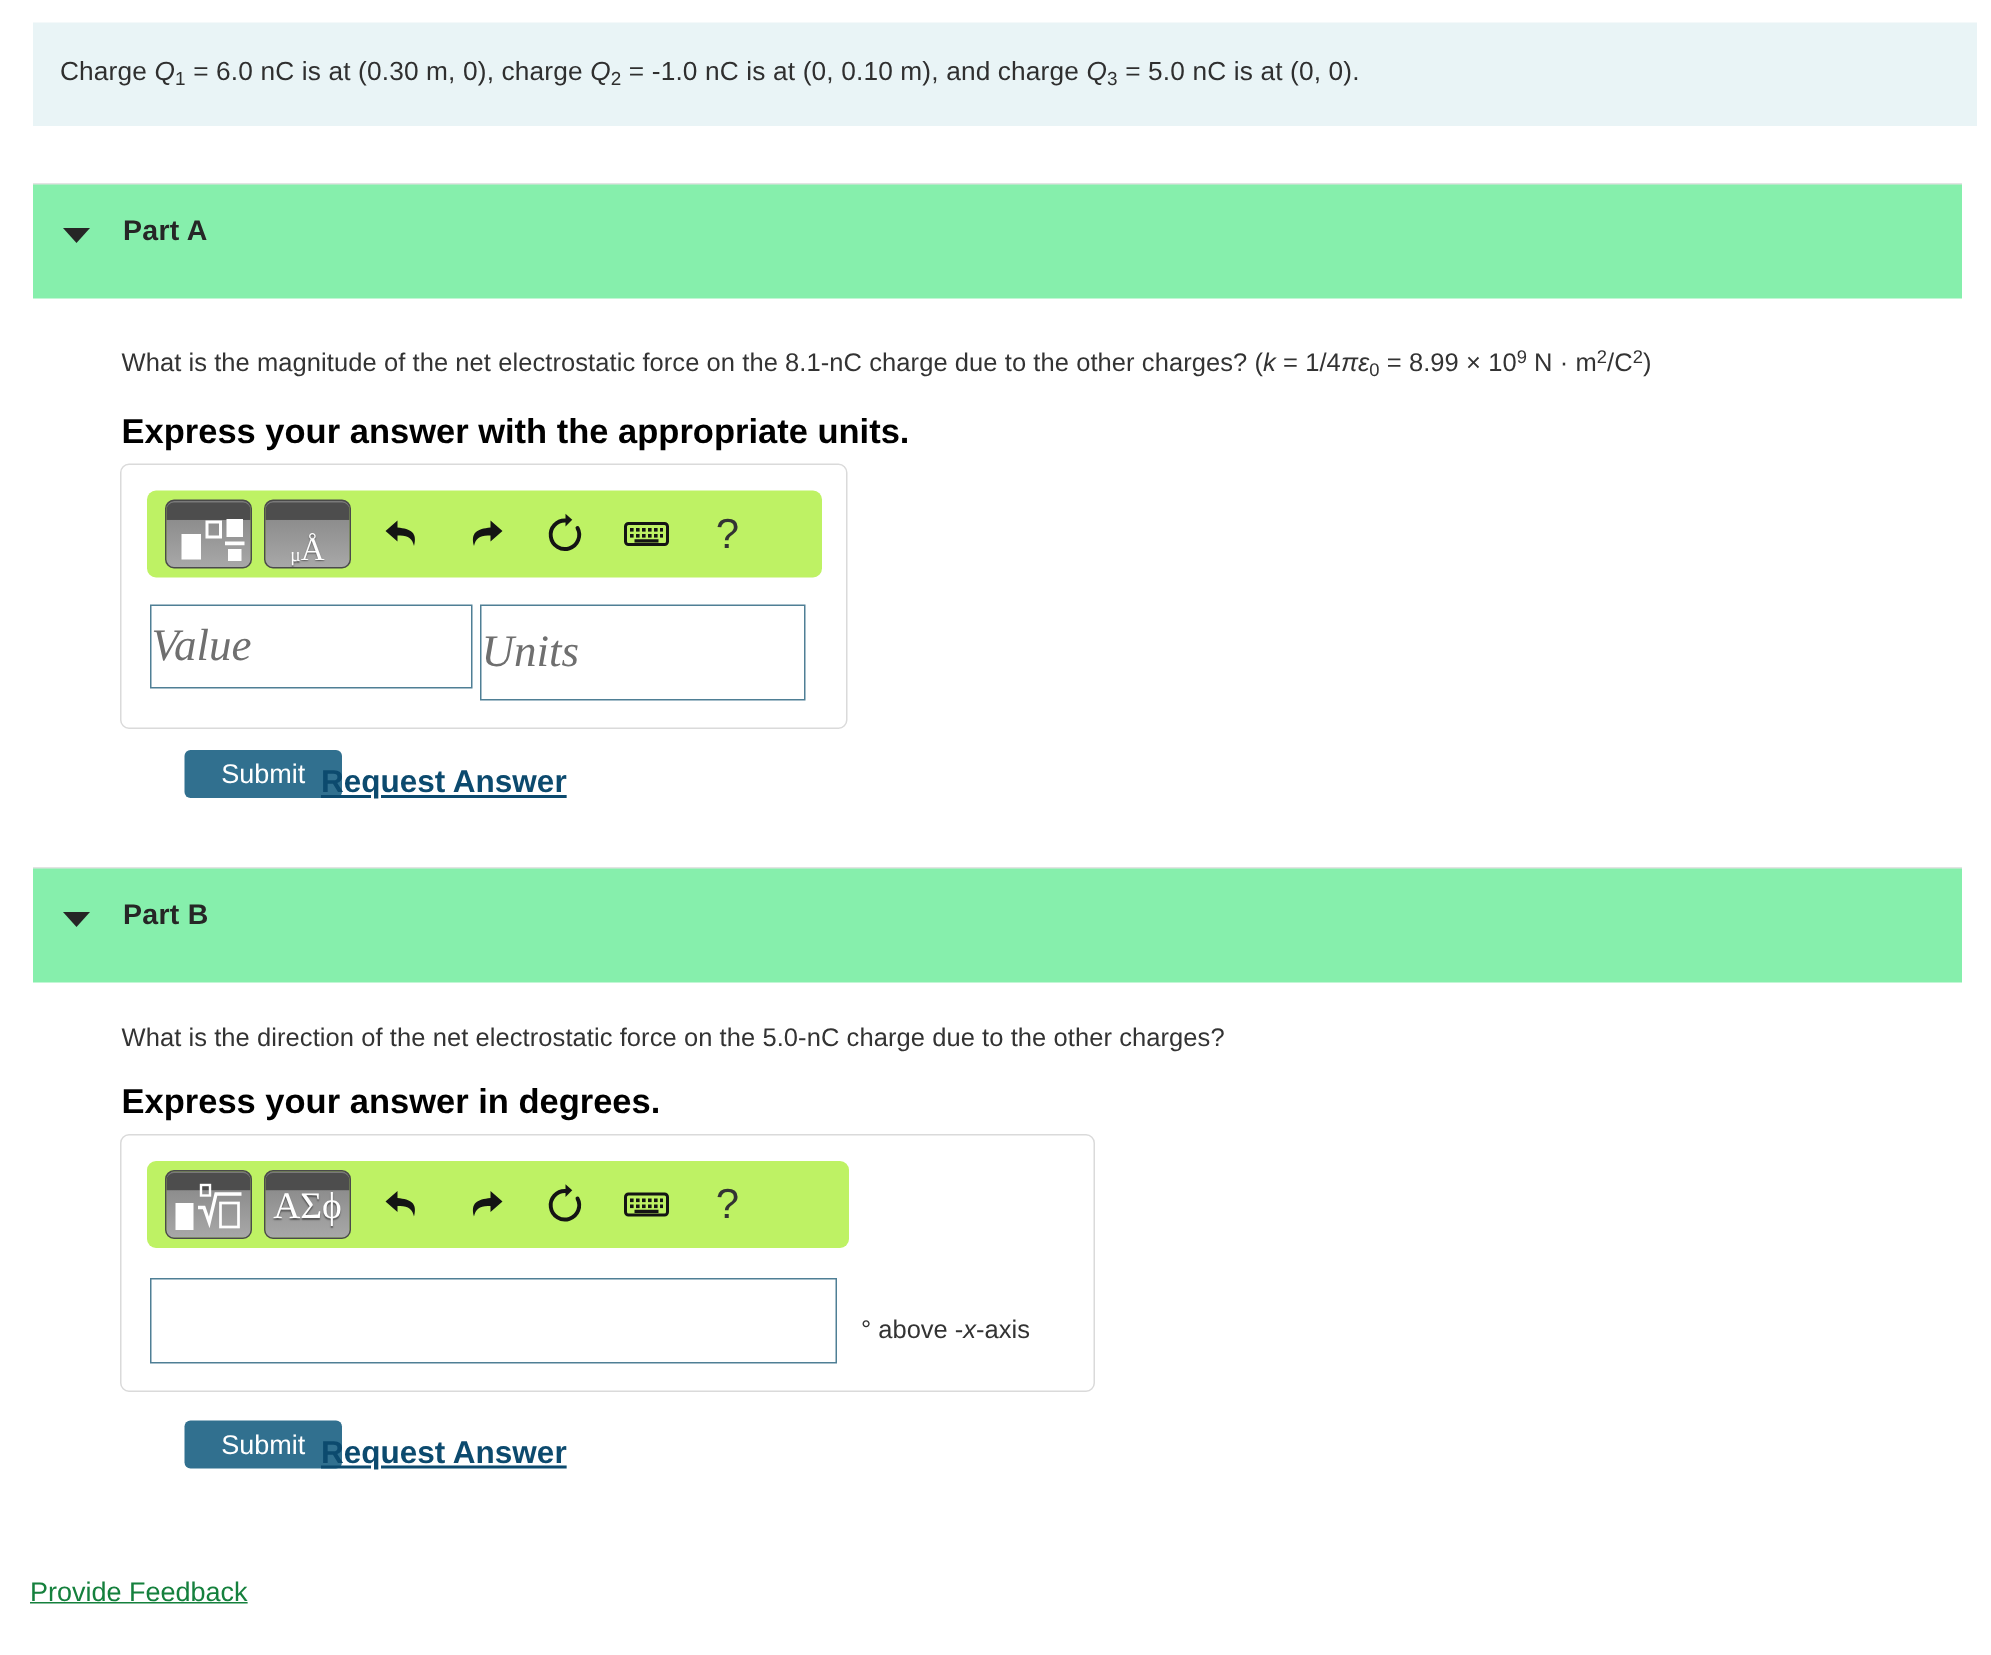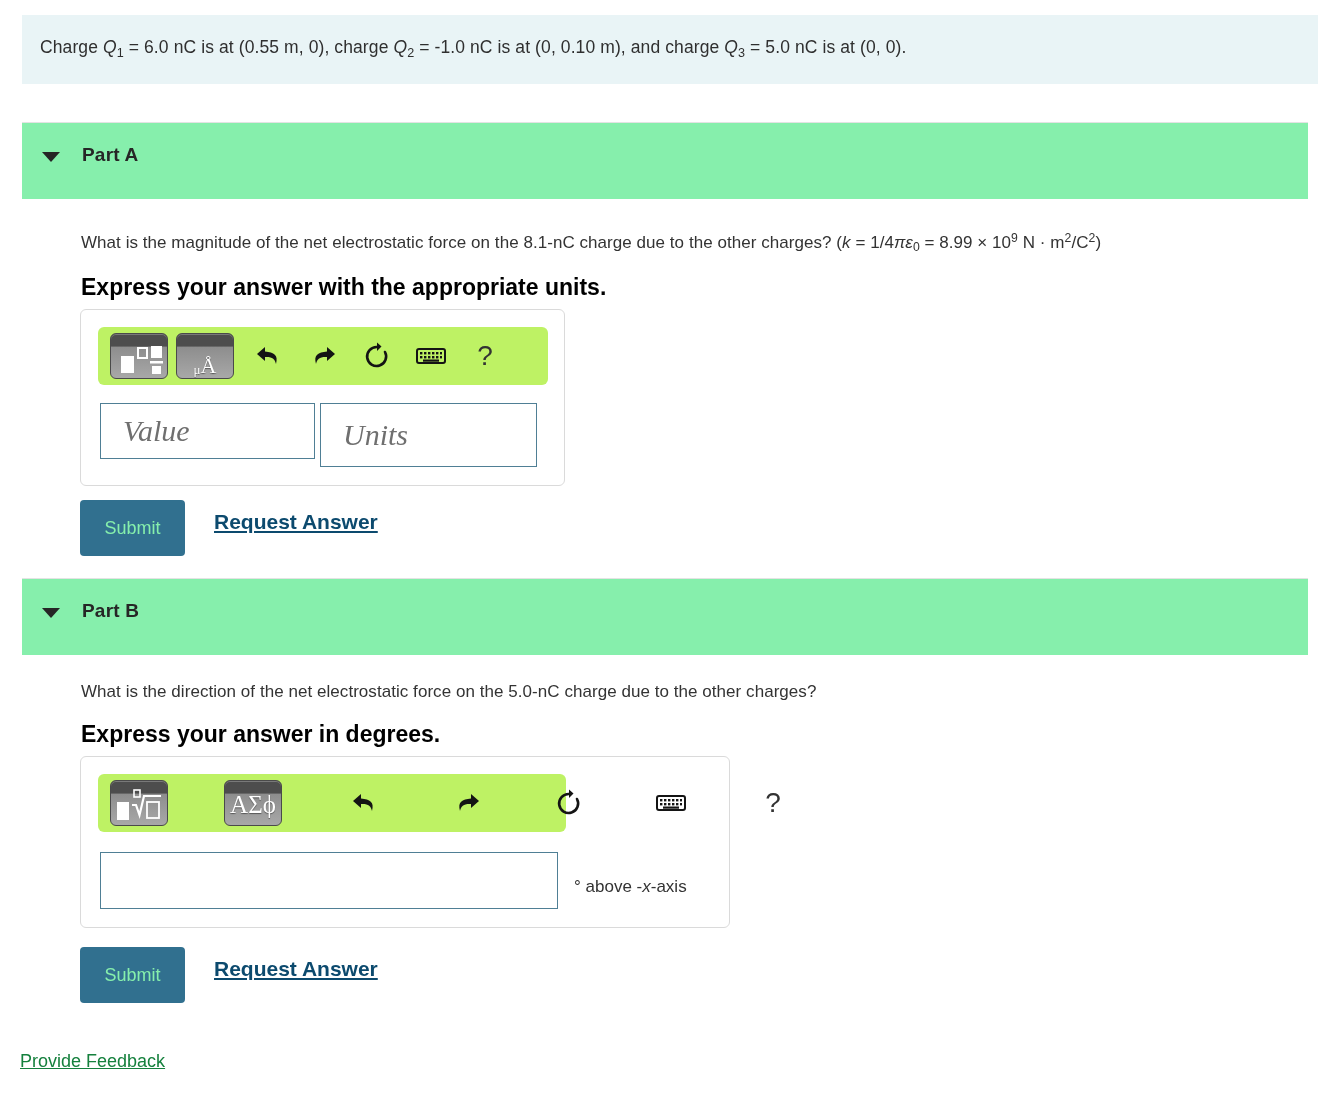--- a/index.html
+++ b/index.html
@@ -163,49 +163,49 @@
     color: #333333;
   }
 
   .field {
     position: absolute;
     border: 1px solid #4f7f95;
     background: #ffffff;
     box-sizing: border-box;
     display: flex;
     align-items: center;
-    padding-left: 22px;
   }
   .field-placeholder {
     font-family: "Liberation Serif", serif;
     font-style: italic;
     font-size: 30px;
     color: #6f6f6f;
   }
   .suffix {
     position: absolute;
     font-size: 17px;
     color: #333333;
     white-space: nowrap;
   }
   .suffix i { font-style: italic; }
 
   
   .submit-btn {
     position: absolute;
     background: #31708f;
-    color: #86efac;
+    color: #ffffff;
     border: none;
     border-radius: 4px;
     font-family: "Liberation Sans", sans-serif;
     font-size: 18px;
     width: 105px;
-    height: 56px;
+    height: 32px;
     cursor: pointer;
     padding: 0;
+    margin-left: 43px;
   }
   .req-link {
     position: absolute;
     font-size: 21px;
     font-weight: bold;
     color: #0c4a6e;
     text-decoration: underline;
     cursor: pointer;
     white-space: nowrap;
   }
@@ -216,21 +216,21 @@
     font-size: 18px;
     color: #15803d;
     text-decoration: underline;
     cursor: pointer;
   }
 </style>
 </head>
 <body>
 
 <div class="statement-banner">
-  <div class="statement-text"><span>Charge </span><i>Q</i><sub>1</sub><span> = 6.0 nC is at (0.55 m, 0), charge </span><i>Q</i><sub>2</sub><span> = -1.0 nC is at (0, 0.10 m), and charge </span><i>Q</i><sub>3</sub><span> = 5.0 nC is at (0, 0).</span></div>
+  <div class="statement-text"><span>Charge </span><i>Q</i><sub>1</sub><span> = 6.0 nC is at (0.30 m, 0), charge </span><i>Q</i><sub>2</sub><span> = -1.0 nC is at (0, 0.10 m), and charge </span><i>Q</i><sub>3</sub><span> = 5.0 nC is at (0, 0).</span></div>
 </div>
 
 <div class="part-header" style="top:122px;">
   <div class="part-caret"></div>
   <div class="part-title">Part A</div>
 </div>
 
 <div class="question" style="left:81px; top:231px;"><span>What is the magnitude of the net electrostatic force on the 8.1-nC charge due to the other charges? (</span><i>k</i><span> = 1/4</span><i>πε</i><sub>0</sub><span> = 8.99 × 10</span><sup>9</sup><span> N · m</span><sup>2</sup><span>/C</span><sup>2</sup><span>)</span></div>
 
 <div class="instruction" style="left:81px; top:274px;">Express your answer with the appropriate units.</div>
@@ -301,21 +301,21 @@
 
 <div class="part-header" style="top:578px;">
   <div class="part-caret"></div>
   <div class="part-title">Part B</div>
 </div>
 
 <div class="question" style="left:81px; top:682px;">What is the direction of the net electrostatic force on the 5.0-nC charge due to the other charges?</div>
 <div class="instruction" style="left:81px; top:721px;">Express your answer in degrees.</div>
 
 <div class="answer-box" style="left:80px; top:756px; width:650px; height:172px;">
-  <div class="mathbar" style="width:468px;gap:48px;">
+  <div class="mathbar" style="width:468px;">
     <div class="mb-btn">
       <svg class="mb-icon-slot" viewBox="0 0 56 44" xmlns="http://www.w3.org/2000/svg">
         <rect x="6" y="21" width="12" height="18" fill="#ffffff"></rect>
         <rect x="23" y="9" width="6" height="7" fill="none" stroke="#ffffff" stroke-width="1.6"></rect>
         <path d="M21 24 L25 24 L28.5 34 L33 15 L50 15" fill="none" stroke="#ffffff" stroke-width="2.2" stroke-linejoin="miter"></path>
         <rect x="36" y="21" width="12" height="16" fill="none" stroke="#ffffff" stroke-width="1.8"></rect>
       </svg>
     </div>
     <div class="mb-btn">
       <div class="mb-greek">ΑΣϕ</div>

